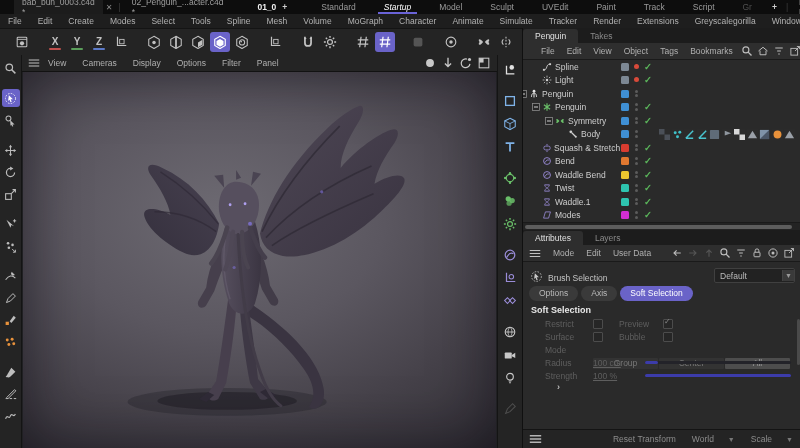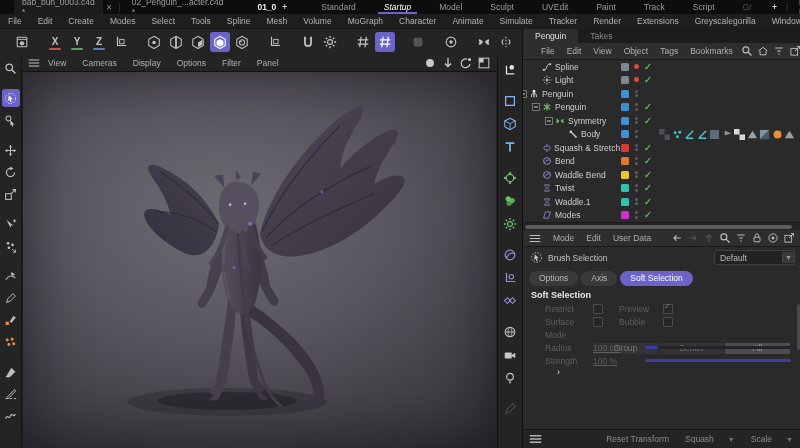--- a/index.html
+++ b/index.html
@@ -94,21 +94,21 @@
   .t-dots{position:absolute;left:112px;top:2.5px;}
   .t-dots i{display:block;width:3px;height:3px;border-radius:50%;background:#5c5c5c;margin-bottom:1.5px;}
   .t-check{position:absolute;left:121px;top:0.5px;color:#5cb85c;font-size:9.5px;font-weight:bold;}
   .t-tags{position:absolute;left:136px;top:1px;display:flex;}
   .tagbox{width:11px;height:11px;margin-right:1.5px;flex:none;}
   .hscroll{height:7px;background:#232323;position:relative;flex:none;border-top:1px solid #1a1a1a;}
   .hscroll .thumb{position:absolute;left:2px;top:1.5px;height:4px;width:96%;background:#5d5d5d;border-radius:2px;}
 
   
   .attr{flex:1;display:flex;flex-direction:column;background:#2a2a2a;position:relative;}
-  .obj-row{height:21px;display:flex;align-items:center;flex:none;color:#c4c4c4;}
+  .obj-row{height:21px;display:flex;align-items:flex-end;flex:none;color:#c4c4c4;}
   .obj-row .oic{width:13px;height:13px;margin:0 5px 0 7px;color:#c8c8c8;}
   .preset{margin-left:auto;margin-right:6px;width:74px;height:13px;background:#222;border:1px solid #404040;border-radius:2px;
           display:flex;align-items:center;color:#bbb;padding-left:5px;}
   .preset .chev{margin-left:auto;width:11px;height:11px;background:#3a3a3a;color:#999;font-size:7px;display:flex;align-items:center;justify-content:center;border-left:1px solid #444;}
   .sectabs{height:20px;display:flex;align-items:center;padding-left:6px;flex:none;}
   .sectab{padding:2.5px 10px;margin-right:3px;background:#3a3a3a;border-radius:8px;color:#b8b8b8;}
   .sectab.active{background:#6a63c8;color:#fff;}
   .sec-title{height:14px;display:flex;align-items:center;padding-left:8px;color:#e8e8e8;font-weight:bold;font-size:9px;flex:none;}
   .arows{flex:1;position:relative;}
   .arow{height:13px;display:flex;align-items:center;padding-left:22px;color:#5e5e5e;}
@@ -1009,20 +1009,24 @@
             <i></i>
           </span>
           <span class="t-check">✓</span>
         </div>
       </div>
     <div class="hscroll">
         <div class="thumb"></div>
       </div>
 
     <div class="attr">
+      <div class="ptabs" id="attr-tabs">
+          <span class="ptab active">Attributes</span>
+          <span class="ptab">Layers</span>
+        </div>
       <div class="pmenu">
         <span class="ic burger">
             <svg viewBox="0 0 16 12">
               <path d="M1 2h14M1 6h14M1 10h14" stroke="currentColor" stroke-width="1.6"></path>
             </svg>
           </span>
         <span id="attr-menu" style="display:flex">
             <span class="pm-item">Mode</span>
             <span class="pm-item">Edit</span>
             <span class="pm-item">User Data</span>
@@ -1136,21 +1140,21 @@
         </div>
 
       <div class="coordsbar">
         <span class="ic burger">
             <svg viewBox="0 0 16 12">
               <path d="M1 2h14M1 6h14M1 10h14" stroke="currentColor" stroke-width="1.6"></path>
             </svg>
           </span>
         <span class="cb-btn">Reset Transform</span>
         <span class="cb-dd">
-          <span>Squash</span>
+          <span>World</span>
           <span class="chev">▼</span>
         </span>
         <span class="cb-dd cb-last">
           <span>Scale</span>
           <span class="chev">▼</span>
         </span>
       </div>
     </div>
   </div>
 </div>

